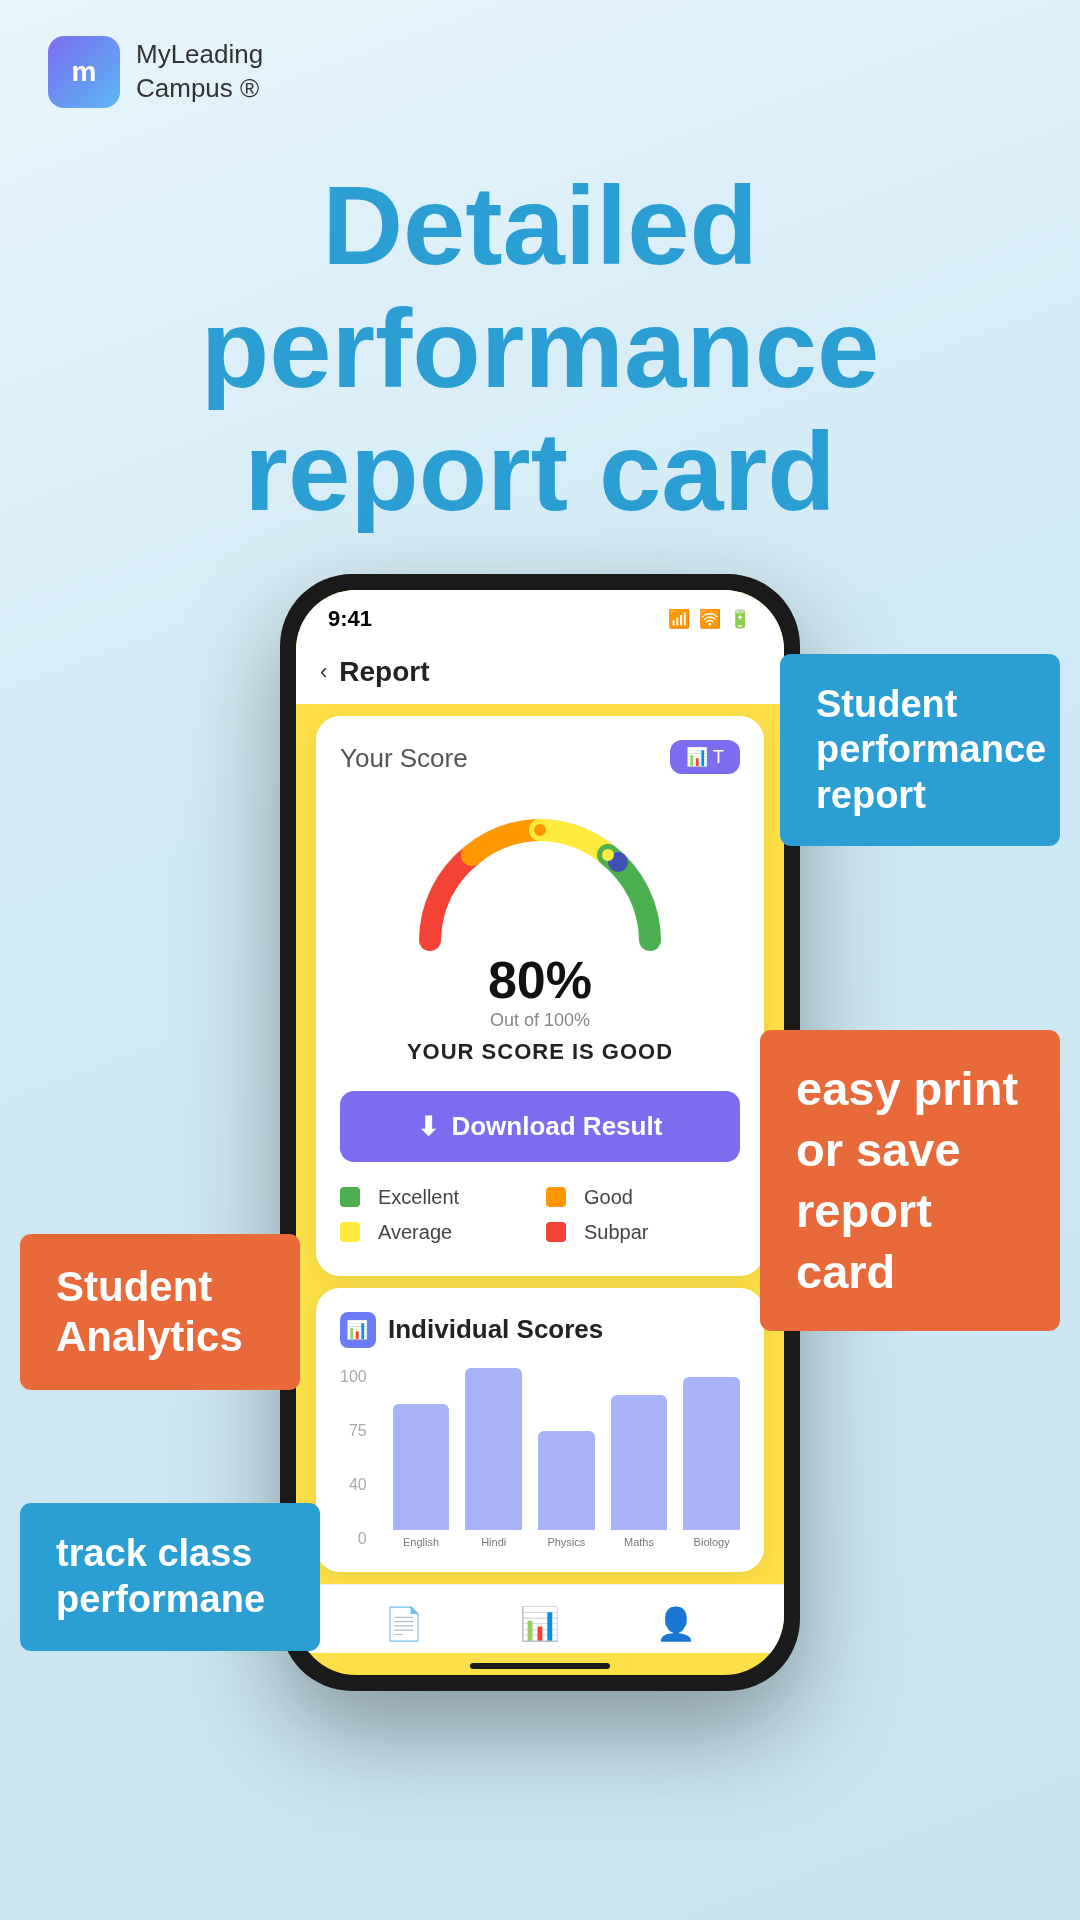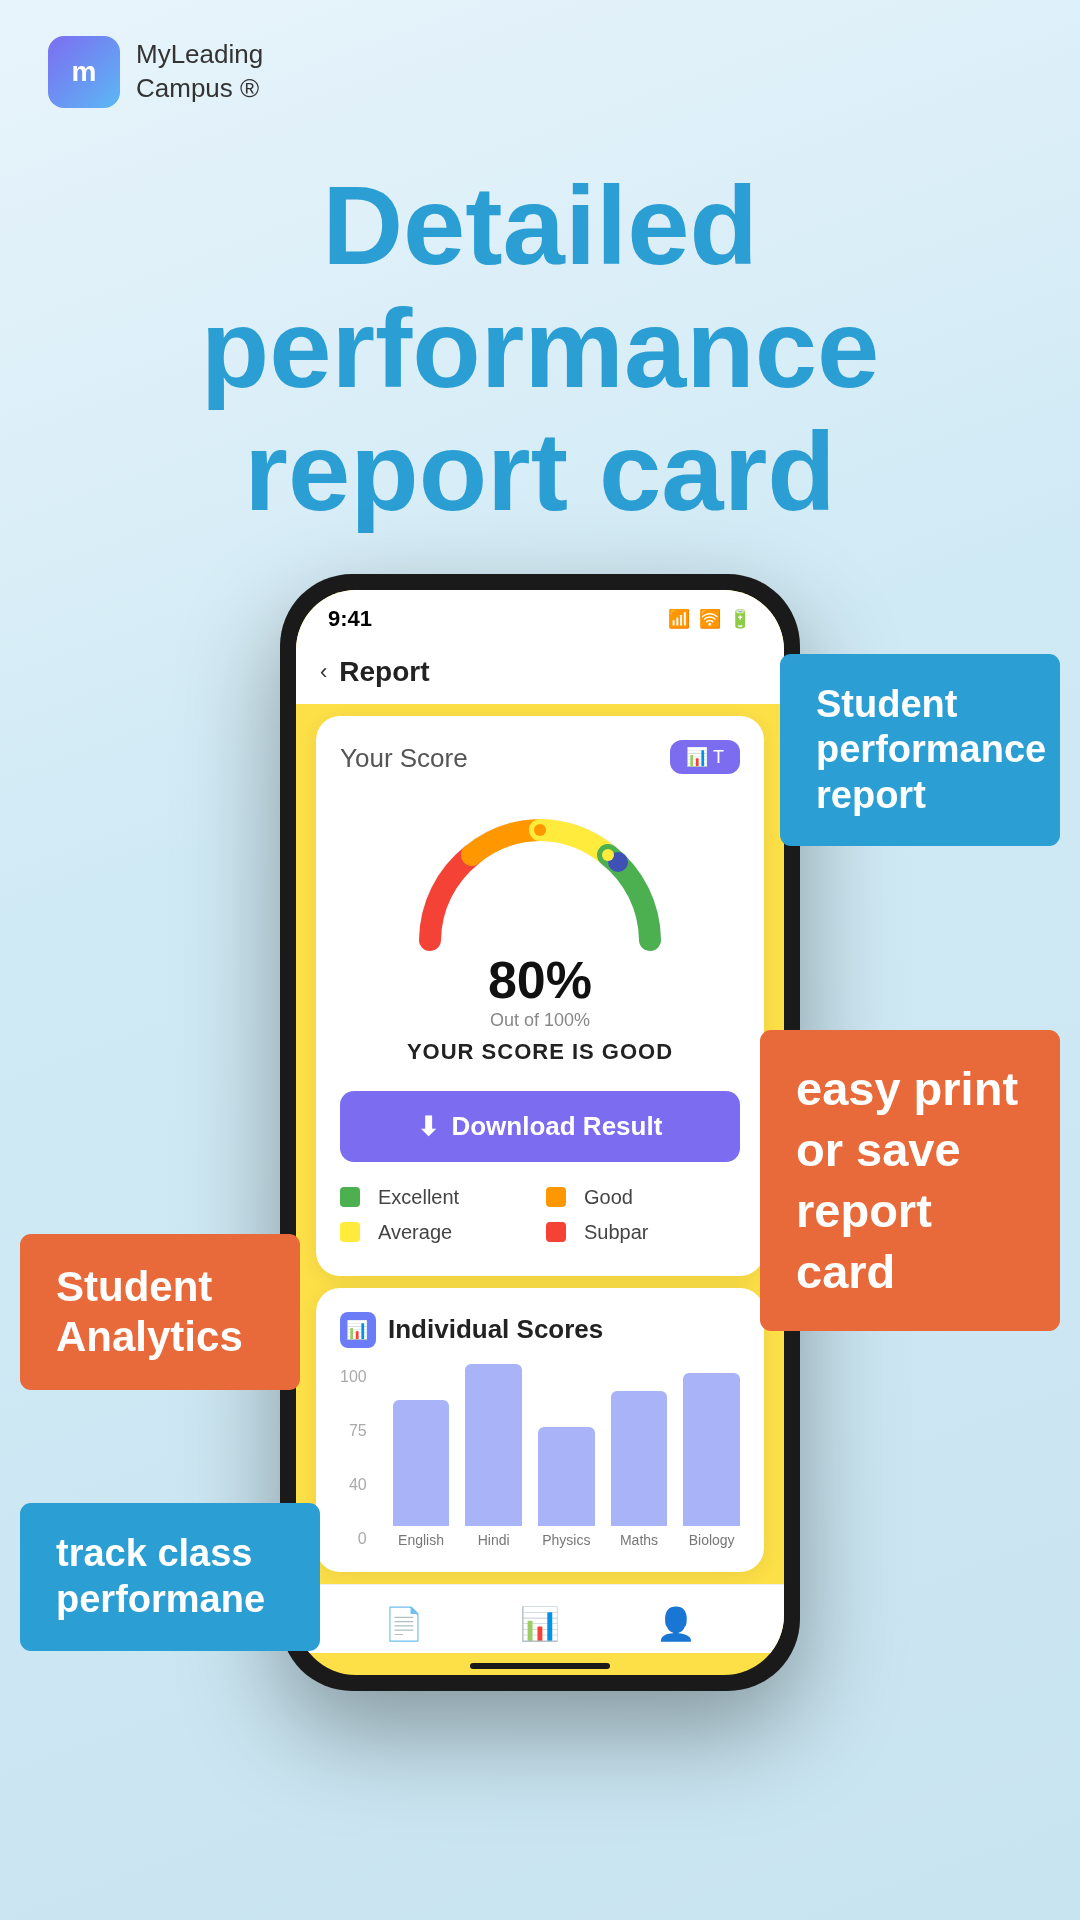--- a/index.html
+++ b/index.html
@@ -270,21 +270,21 @@
       display: flex;
       flex-direction: column;
       align-items: center;
       flex: 1;
     }
     .bar {
       width: 100%;
       background: #a9b4f8;
       border-radius: 6px 6px 0 0;
     }
-    .bar-label { font-size: 14px; color: #777; margin-top: 6px; }
+    .bar-label { font-size: 11px; color: #777; margin-top: 6px; }
 
     
     .bottom-nav {
       background: white;
       display: flex;
       justify-content: space-around;
       align-items: center;
       padding: 20px 40px 10px;
       border-top: 1px solid #eee;
     }

